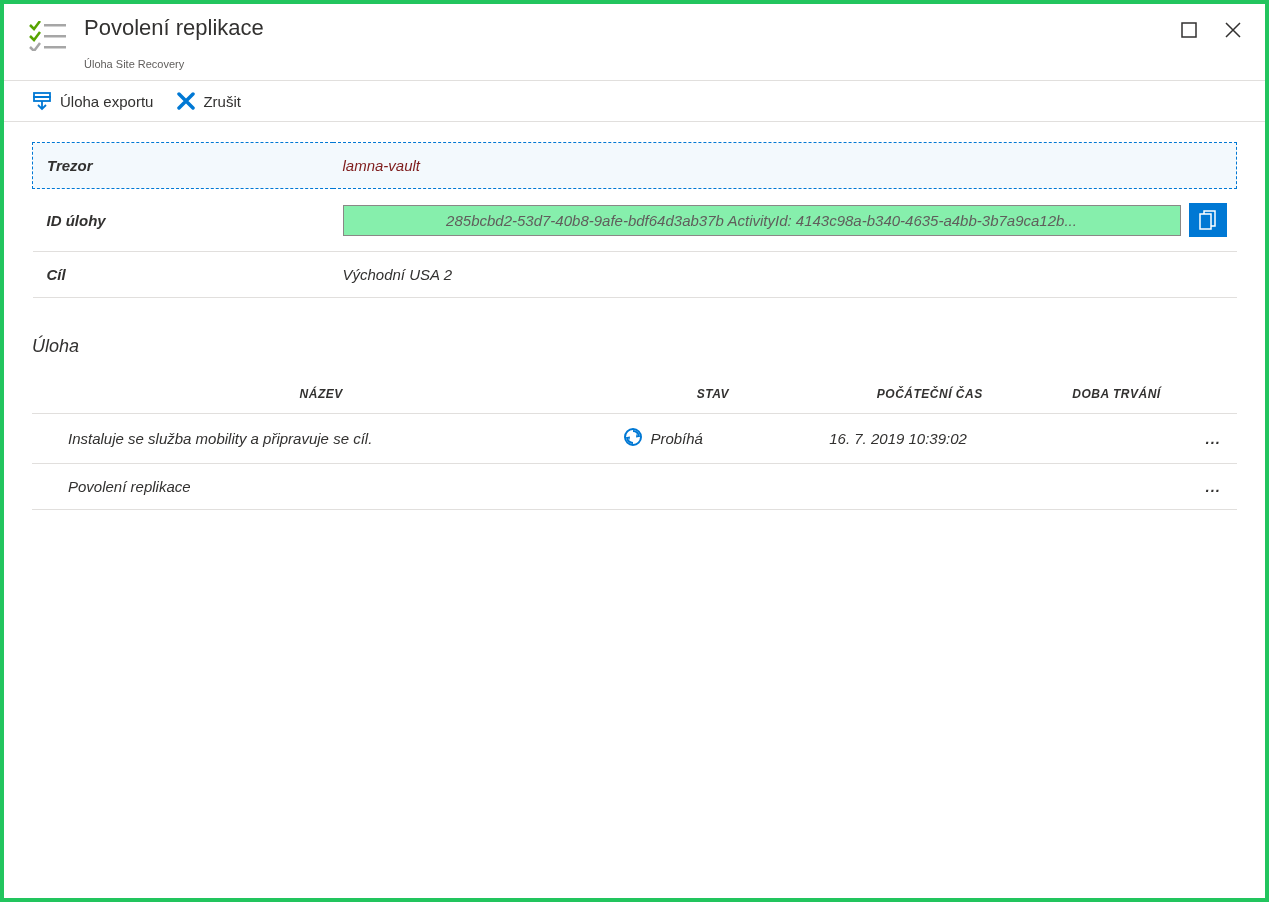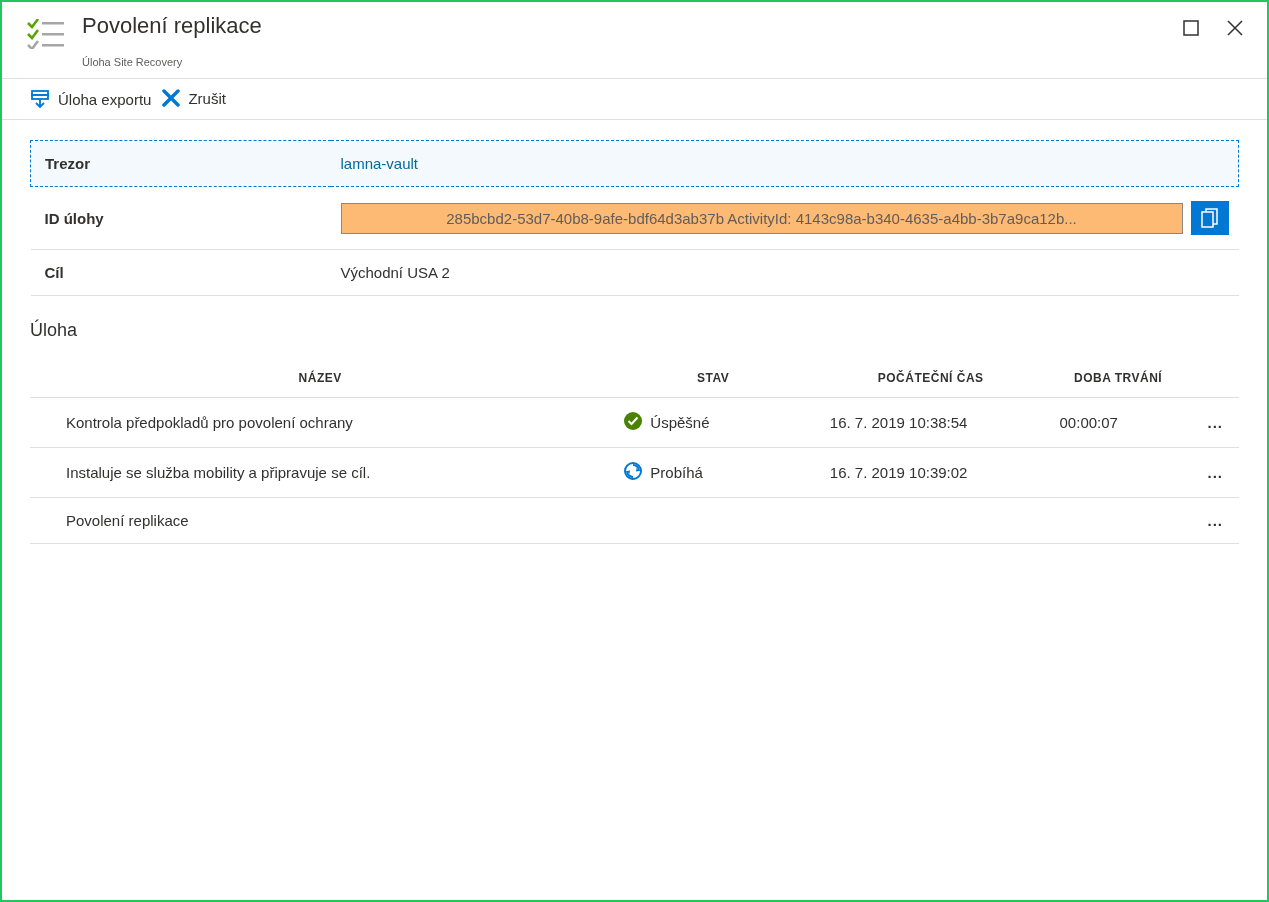--- a/index.html
+++ b/index.html
@@ -5,21 +5,21 @@
     * { margin: 0; padding: 0; box-sizing: border-box; }
     body {
       font-family: 'Segoe UI', Tahoma, Geneva, Verdana, sans-serif;
       background: #ffffff;
       color: #323130;
       font-size: 14px;
     }
     .panel {
       width: 1269px;
       height: 902px;
-      border: 2px solid #22c55e;
+      border: 4px solid #22c55e;
       display: flex;
       flex-direction: column;
     }
     .header {
       display: flex;
       align-items: flex-start;
       padding: 10px 20px 10px 24px;
       border-bottom: 1px solid #e1dfdd;
     }
     .header-icon {
@@ -50,24 +50,24 @@
       gap: 20px;
       align-items: center;
       margin-top: 4px;
     }
     .header-control-btn {
       cursor: pointer;
       padding: 4px;
     }
     .toolbar {
       display: flex;
-      align-items: flex-start;
+      align-items: center;
       padding: 10px 28px;
       border-bottom: 1px solid #e1dfdd;
-      gap: 11px;
+      gap: 24px;
     }
     .toolbar-btn {
       display: flex;
       align-items: center;
       gap: 8px;
       cursor: pointer;
       font-size: 15px;
       color: #323130;
     }
     .toolbar-icon {
@@ -84,70 +84,72 @@
       font-weight: 400;
       color: #323130;
       margin-bottom: 18px;
     }
     .properties-table {
       width: 100%;
       border-collapse: collapse;
     }
     .prop-row {
       border-bottom: 1px solid #e1dfdd;
+      font-style: italic;
     }
     .prop-row.highlighted {
       background: #f3f9fd;
       border: 1px dashed #0078d4;
     }
     .prop-label {
       padding: 14px 14px;
       font-weight: 600;
       width: 300px;
       vertical-align: middle;
       font-size: 15px;
     }
     .prop-value {
       padding: 14px 10px;
       font-size: 15px;
       vertical-align: middle;
     }
     .prop-value.link {
-      color: #0369a1;
+      color: #7f1d1d;
       cursor: pointer;
     }
     .job-id-cell {
       display: flex;
       align-items: center;
       gap: 8px;
     }
     .job-id-box {
       flex: 1;
       border: 1px solid #8a8886;
       padding: 6px 14px;
-      background: #fdba74;
+      background: #86efac;
       color: #605e5c;
       font-size: 15px;
       white-space: nowrap;
       overflow: hidden;
       text-overflow: ellipsis;
       text-align: center;
     }
     .copy-btn {
       width: 38px;
       height: 34px;
       background: #0078d4;
       display: flex;
       align-items: center;
       justify-content: center;
       cursor: pointer;
     }
     .copy-btn svg { fill: #ffffff; }
     .task-section {
-      margin-top: 24px;
+      margin-top: 38px;
+      font-style: italic;
     }
     .task-table {
       width: 100%;
       border-collapse: collapse;
       margin-top: 12px;
     }
     .task-header th {
       text-align: center;
       padding: 12px 14px;
       font-size: 12px;
@@ -274,35 +276,20 @@
         <thead>
           <tr class="task-header">
             <th class="col-name">NÁZEV</th>
             <th class="col-status">STAV</th>
             <th class="col-start">POČÁTEČNÍ ČAS</th>
             <th class="col-duration">DOBA TRVÁNÍ</th>
             <th class="col-more"></th>
           </tr>
         </thead>
         <tbody id="task-body">
-            <tr class="task-row">
-              <td class="task-name-cell">Kontrola předpokladů pro povolení ochrany</td>
-              <td>
-                <div class="status-cell">
-                  <span><svg width="18" height="18" viewBox="0 0 18 18">
-                      <circle cx="9" cy="9" r="9" fill="#498205"></circle>
-                      <path d="M4.5 9 L7.5 12 L13.5 5.5" stroke="#ffffff" stroke-width="2" fill="none"></path>
-                    </svg></span>
-                  <span>Úspěšné</span>
-                </div>
-              </td>
-              <td>16. 7. 2019 10:38:54</td>
-              <td>00:00:07</td>
-              <td class="more-btn"><span>...</span></td>
-            </tr>
             <tr class="task-row">
               <td class="task-name-cell">Instaluje se služba mobility a připravuje se cíl.</td>
               <td>
                 <div class="status-cell">
                   <span><svg width="18" height="18" viewBox="0 0 18 18">
                       <circle cx="9" cy="9" r="8" fill="#ffffff" stroke="#0078d4" stroke-width="2"></circle>
                       <path d="M9 3 A6 6 0 0 1 15 9" stroke="#0078d4" stroke-width="2" fill="none"></path>
                       <path d="M12.5 6 L15 9 L12 9.5" fill="#0078d4"></path>
                       <path d="M9 15 A6 6 0 0 1 3 9" stroke="#0078d4" stroke-width="2" fill="none"></path>
                       <path d="M5.5 12 L3 9 L6 8.5" fill="#0078d4"></path>

